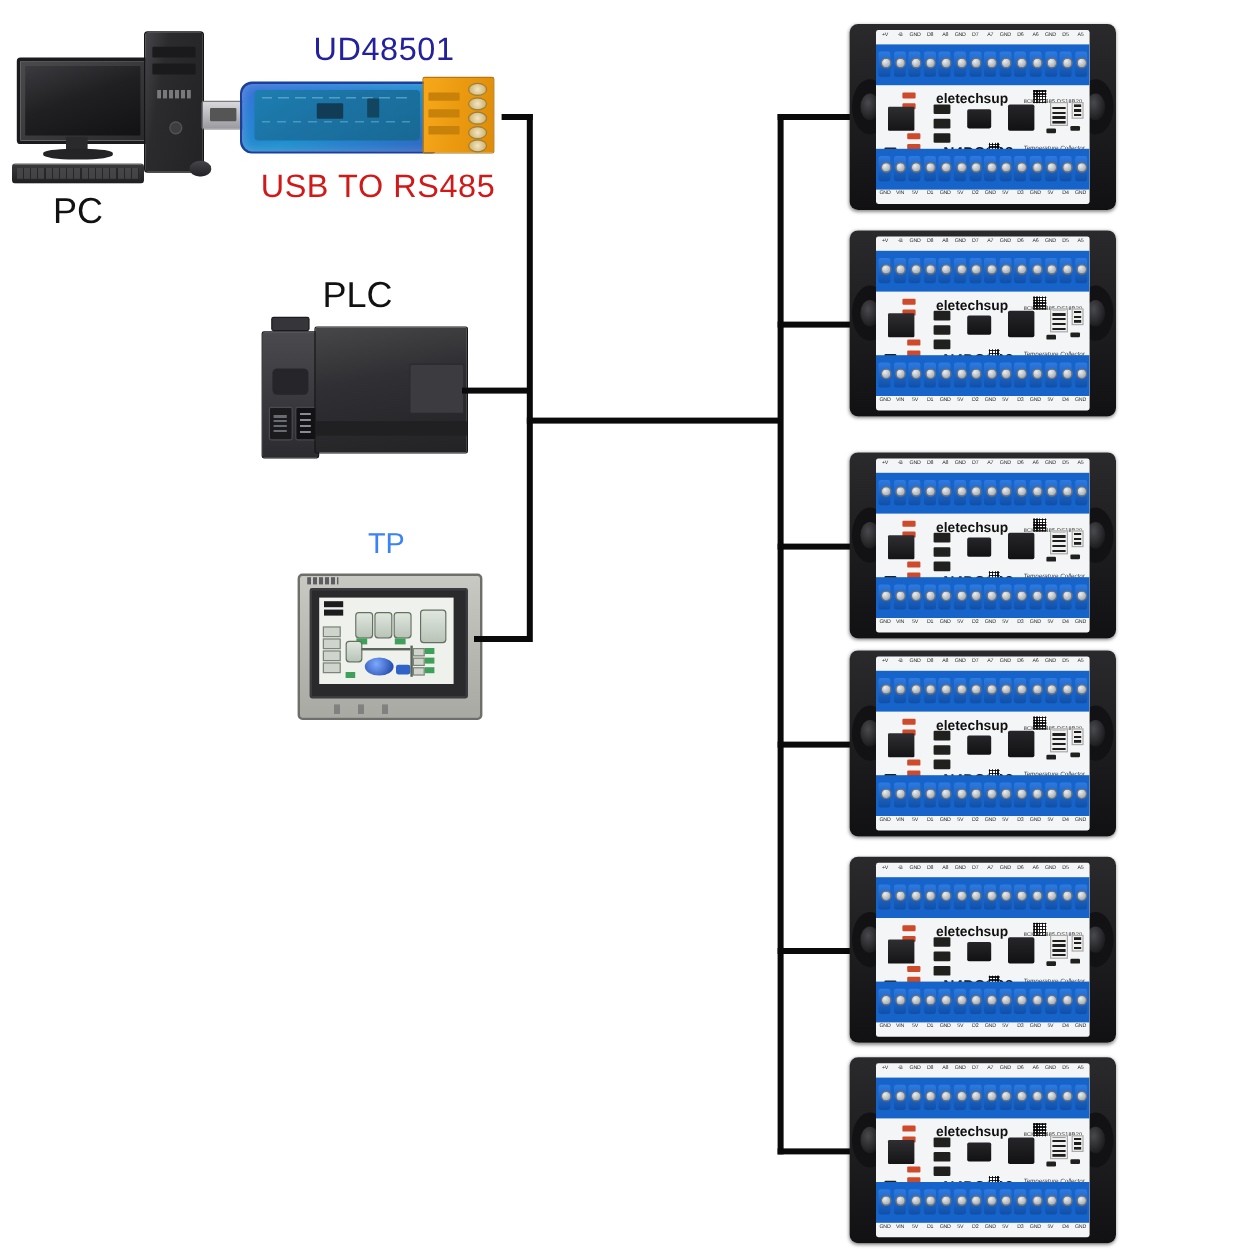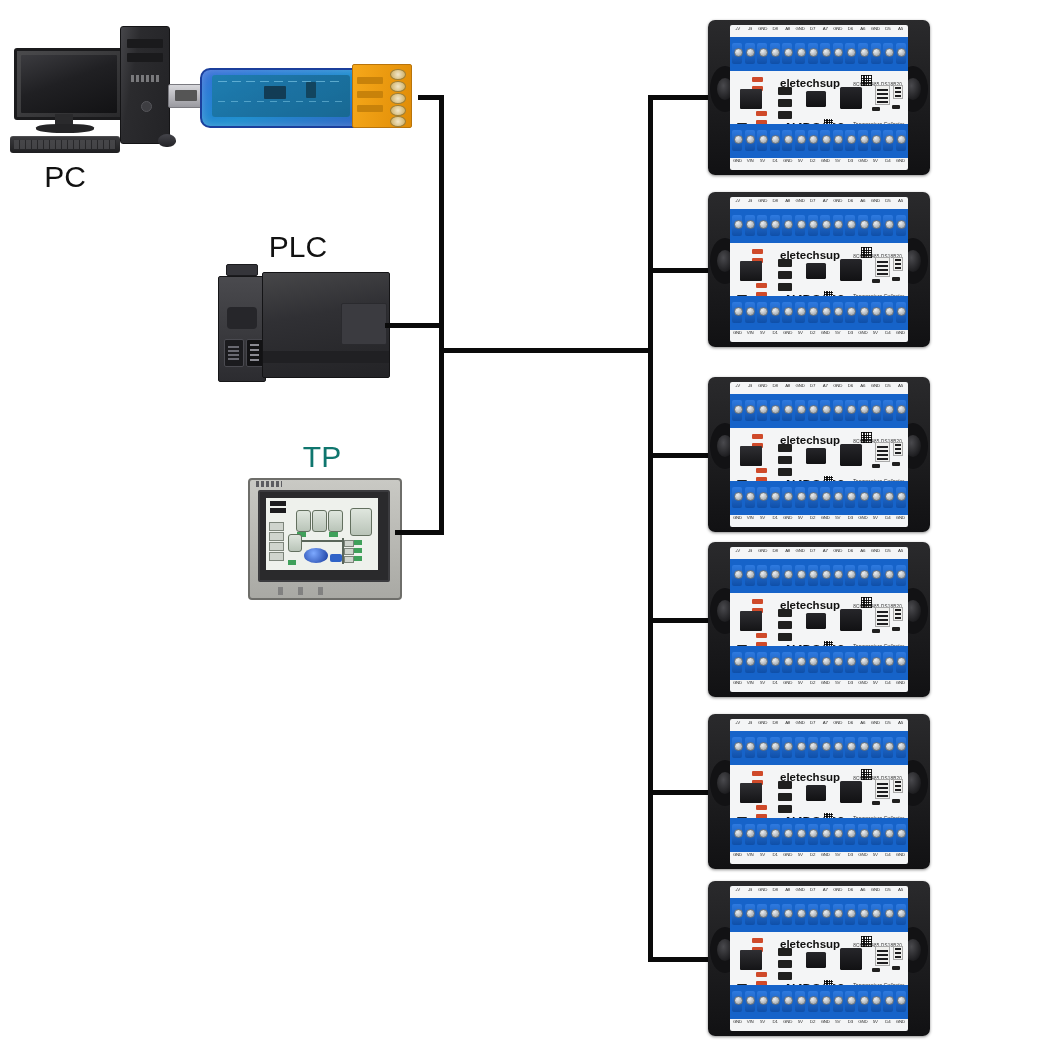--- a/index.html
+++ b/index.html
@@ -10,21 +10,21 @@
 
   
   .wire{position:absolute;background:#0a0a0a;}
   .wire-h{height:5px;}
   .wire-v{width:5px;}
 
   
   .lbl{position:absolute;text-align:center;white-space:nowrap;line-height:1;}
   .lbl-pc{font-size:30px;color:#111;}
   .lbl-plc{font-size:30px;color:#111;}
-  .lbl-tp{font-size:30px;color:#0f766e;}
+  .lbl-tp{font-size:24px;color:#3b82f6;}
   .lbl-ud{font-size:27px;color:#23229c;letter-spacing:.5px;}
   .lbl-usb{font-size:27px;color:#d01a1a;letter-spacing:.5px;}
   .lbl-bus{font-size:32px;color:#0a0a0a;font-weight:600;letter-spacing:.3px;}
 
   
   .pc-wrap{position:absolute;left:8px;top:22px;width:178px;height:140px;}
   .monitor{position:absolute;left:6px;top:26px;width:104px;height:66px;
            background:linear-gradient(145deg,#4a4a4c,#2a2a2c);
            border:3px solid #1b1b1d;border-radius:3px;}
   .monitor:after{content:"";position:absolute;left:4px;top:4px;right:4px;bottom:4px;
@@ -173,39 +173,41 @@
     <div class="tower">
       <div class="tower-b1"></div>
       <div class="tower-b2"></div>
       <div class="tower-logo"></div>
       <div class="tower-pwr"></div>
     </div>
     <div class="mouse"></div>
   </div>
   <div class="lbl lbl-pc" style="left:10px;top:162px;width:110px;">PC</div>
 
+  <div class="lbl lbl-ud" style="left:200px;top:28px;width:240px;">UD48501</div>
 
   <div class="dongle">
     <div class="usb-plug"></div>
     <div class="usb-body"></div>
     <div class="usb-pcb"></div>
     <div class="usb-chip"></div>
     <div class="usb-chip2"></div>
     <div class="term-blk">
       <div class="scr" style="top:4px"></div>
       <div class="scr" style="top:16px"></div>
       <div class="scr" style="top:28px"></div>
       <div class="scr" style="top:40px"></div>
       <div class="scr" style="top:51px"></div>
       <div class="slot" style="top:12px"></div>
       <div class="slot" style="top:26px"></div>
       <div class="slot" style="top:40px"></div>
     </div>
   </div>
 
+  <div class="lbl lbl-usb" style="left:190px;top:142px;width:250px;">USB TO RS485</div>
 
   <div class="lbl lbl-plc" style="left:248px;top:232px;width:100px;">PLC</div>
   <div class="plc">
     <div class="plc-clip"></div>
     <div class="plc-left">
       <div class="plc-knob"></div>
       <div class="plc-port1"></div>
       <div class="plc-port2"></div>
     </div>
     <div class="plc-main">

